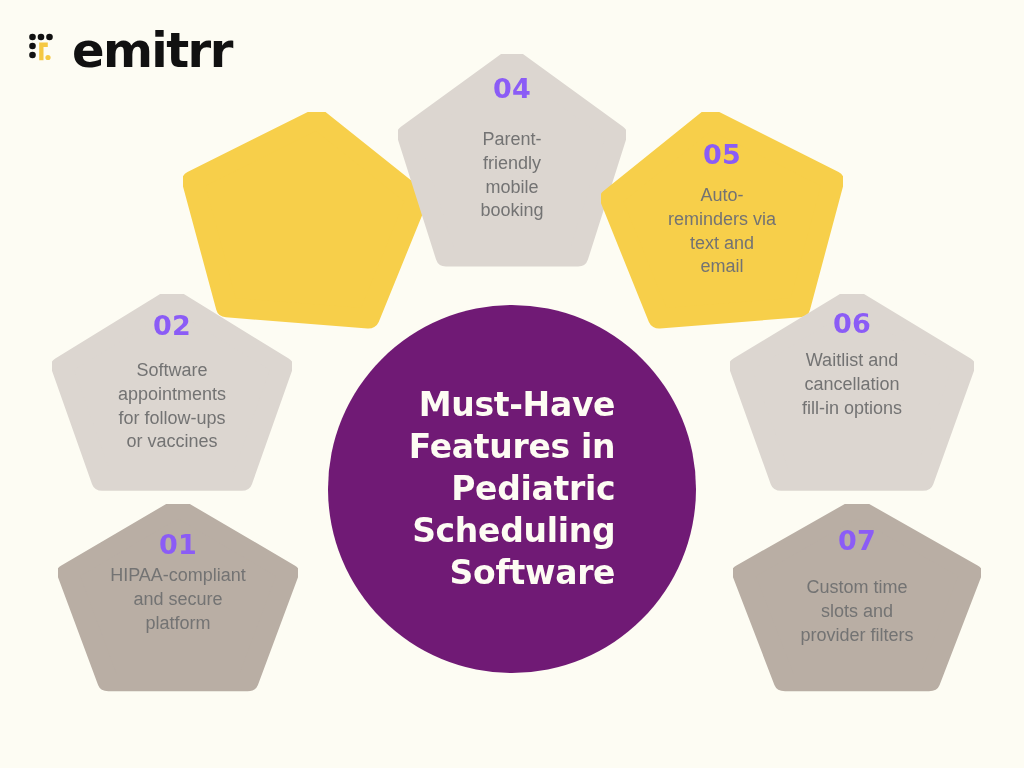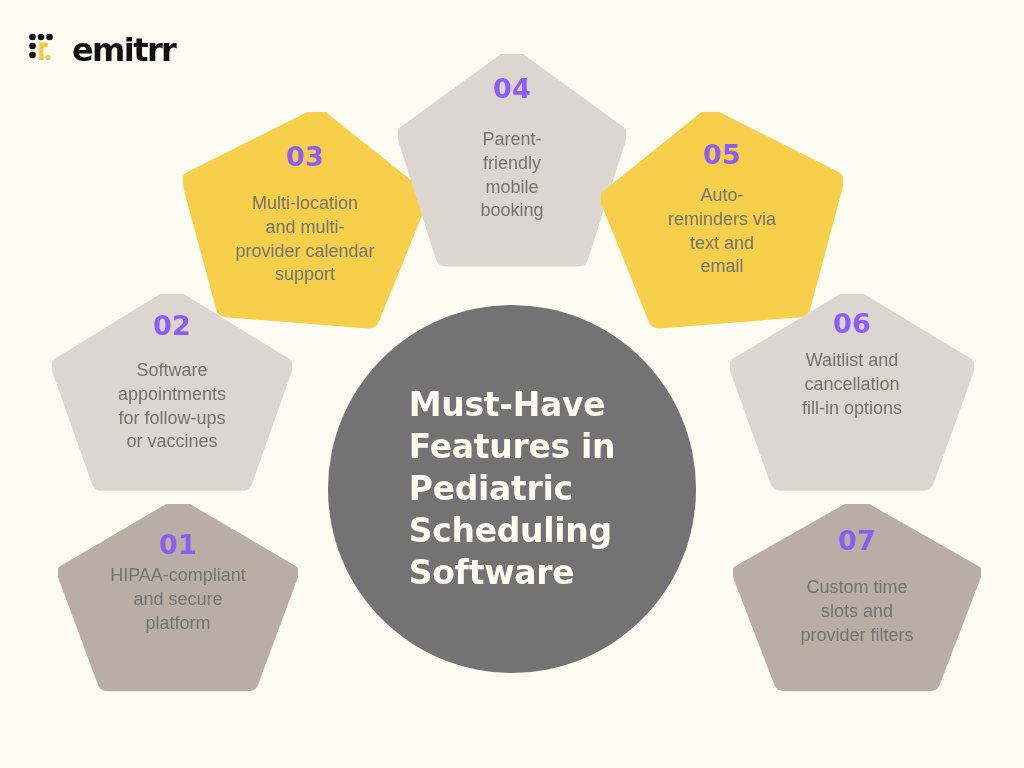--- a/index.html
+++ b/index.html
@@ -34,42 +34,42 @@
     gap: 10px;
     height: 46px;
   }
   .logo-mark {
     width: 34px;
     height: 34px;
     display: block;
   }
   .logo-word {
     font-family: "DejaVu Sans", sans-serif;
-    font-size: 32px;
+    font-size: 48px;
     font-weight: bold;
     letter-spacing: -1.6px;
     color: #111111;
     line-height: 1;
     position: relative;
     top: 1px;
   }
 
   
   .center-circle {
     position: absolute;
     left: 328px;
     top: 305px;
     width: 368px;
     height: 368px;
     border-radius: 50%;
-    background: #737373;
+    background: #701a75;
     display: flex;
     align-items: center;
     justify-content: center;
-    text-align: left;
+    text-align: right;
     z-index: 5;
   }
   .center-title {
     color: #fdfcf3;
     font-family: "DejaVu Sans", sans-serif;
     font-size: 33px;
     font-weight: bold;
     line-height: 1.27;
     letter-spacing: -0.3px;
     padding: 0 34px;
@@ -186,27 +186,20 @@
 appointments
 for follow-ups
 or vaccines</div>
     </div>
   </div>
 
   <div class="pent" id="pent-03">
     <svg class="pent-shape" viewBox="0 0 100 100" preserveAspectRatio="none">
       <path d="M55 3 L96 39 L76 93 L18 88 L4 31 Z" fill="#f7cf4a" stroke="#f7cf4a" stroke-width="9" stroke-linejoin="round"></path>
     </svg>
-    <div class="pent-content">
-      <div class="pent-num">03</div>
-      <div class="pent-text">Multi-location
-and multi-
-provider calendar
-support</div>
-    </div>
   </div>
 
   <div class="pent" id="pent-04">
     <svg class="pent-shape" viewBox="0 0 100 100" preserveAspectRatio="none">
       <path d="M50 2 L96 37 L79 93 L21 93 L4 37 Z" fill="#dcd6d0" stroke="#dcd6d0" stroke-width="9" stroke-linejoin="round"></path>
     </svg>
     <div class="pent-content">
       <div class="pent-num">04</div>
       <div class="pent-text">Parent-
 friendly

